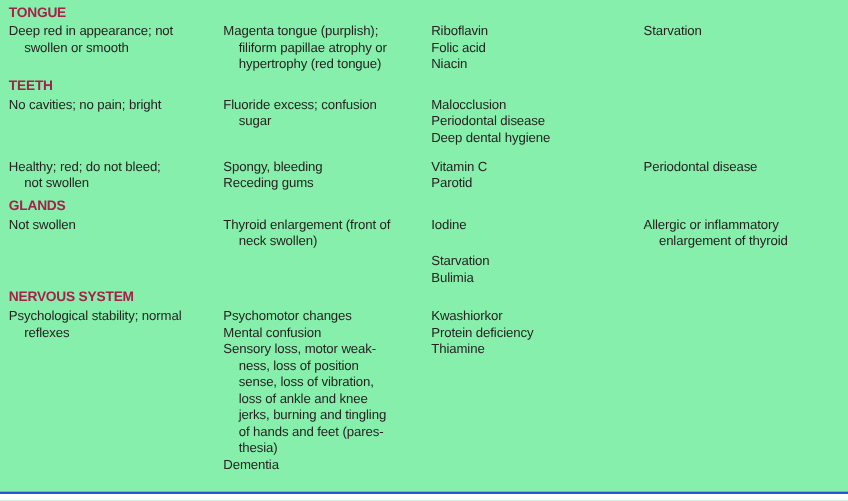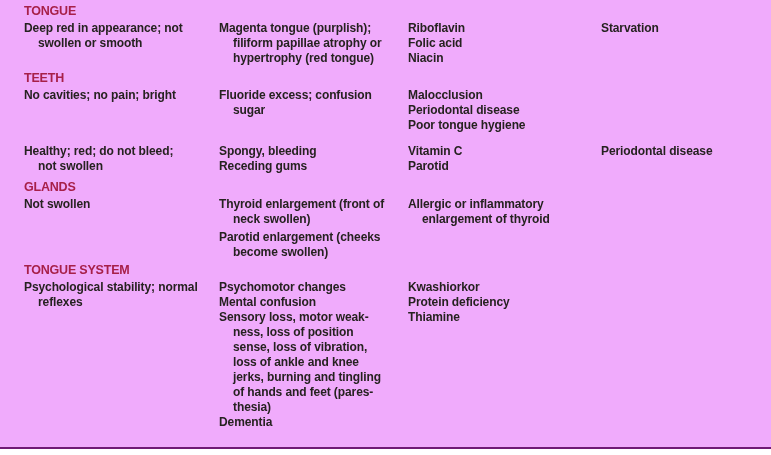--- a/index.html
+++ b/index.html
@@ -11,23 +11,23 @@
     position: relative;
     width: 771px;
     height: 455px;
     background: #ffffff;
     overflow: hidden;
   }
   .table-crop {
     box-sizing: border-box;
     width: 771px;
     height: 449px;
-    background: #f0abfc;
-    border-bottom: 2px solid #701a75;
-    padding: 4px 6px 0 24px;
+    background: #86efac;
+    border-bottom: 2px solid #1d4ed8;
+    padding: 4px 6px 0 8px;
     color: #262220;
     font-size: 12px;
     line-height: 15px;
     letter-spacing: -0.1px;
   }
   .section { margin: 0; }
   .section h3 {
     margin: 0 0 2px 0;
     font-size: 12.5px;
     line-height: 15px;
@@ -39,21 +39,20 @@
     display: grid;
     grid-template-columns: 195px 189px 193px 1fr;
     align-items: start;
   }
   .cell { padding-right: 10px; }
   .entry {
     margin: 0;
     padding-left: 14px;
     text-indent: -14px;
     white-space: pre-line;
-    font-weight: bold;
   }
   
   .sec-tongue  { margin-bottom: 5px; }
   .sec-teeth   { margin-bottom: 11px; }
   .sec-gums    { margin-bottom: 6px; }
   .sec-glands  { margin-bottom: 3px; }
   
   .gap-sm     { margin-top: 3px; }   
   .gap-mid    { margin-top: 18px; }  
   .gap-large  { margin-top: 90px; }  
@@ -93,21 +92,21 @@
         <div class="cell">
           <p class="entry">No cavities; no pain; bright</p>
         </div>
         <div class="cell">
           <p class="entry">Fluoride excess; confusion
 sugar</p>
         </div>
         <div class="cell">
           <p class="entry">Malocclusion</p>
           <p class="entry">Periodontal disease</p>
-          <p class="entry">Poor tongue hygiene</p>
+          <p class="entry">Deep dental hygiene</p>
         </div>
       </div>
     </section>
 
     <section class="section sec-gums">
       <div class="cells">
         <div class="cell">
           <p class="entry">Healthy; red; do not bleed;
 not swollen</p>
         </div>
@@ -127,32 +126,35 @@
 
     <section class="section sec-glands">
       <h3>GLANDS</h3>
       <div class="cells">
         <div class="cell">
           <p class="entry">Not swollen</p>
         </div>
         <div class="cell">
           <p class="entry">Thyroid enlargement (front of
 neck swollen)</p>
-          <p class="entry gap-sm">Parotid enlargement (cheeks
-become swollen)</p>
+        </div>
+        <div class="cell">
+          <p class="entry">Iodine</p>
+          <p class="entry gap-mid">Starvation</p>
+          <p class="entry">Bulimia</p>
         </div>
         <div class="cell">
           <p class="entry">Allergic or inflammatory
 enlargement of thyroid</p>
         </div>
       </div>
     </section>
 
     <section class="section sec-nervous">
-      <h3>TONGUE SYSTEM</h3>
+      <h3>NERVOUS SYSTEM</h3>
       <div class="cells">
         <div class="cell">
           <p class="entry">Psychological stability; normal
 reflexes</p>
         </div>
         <div class="cell">
           <p class="entry">Psychomotor changes</p>
           <p class="entry">Mental confusion</p>
           <p class="entry">Sensory loss, motor weak-
 ness, loss of position

